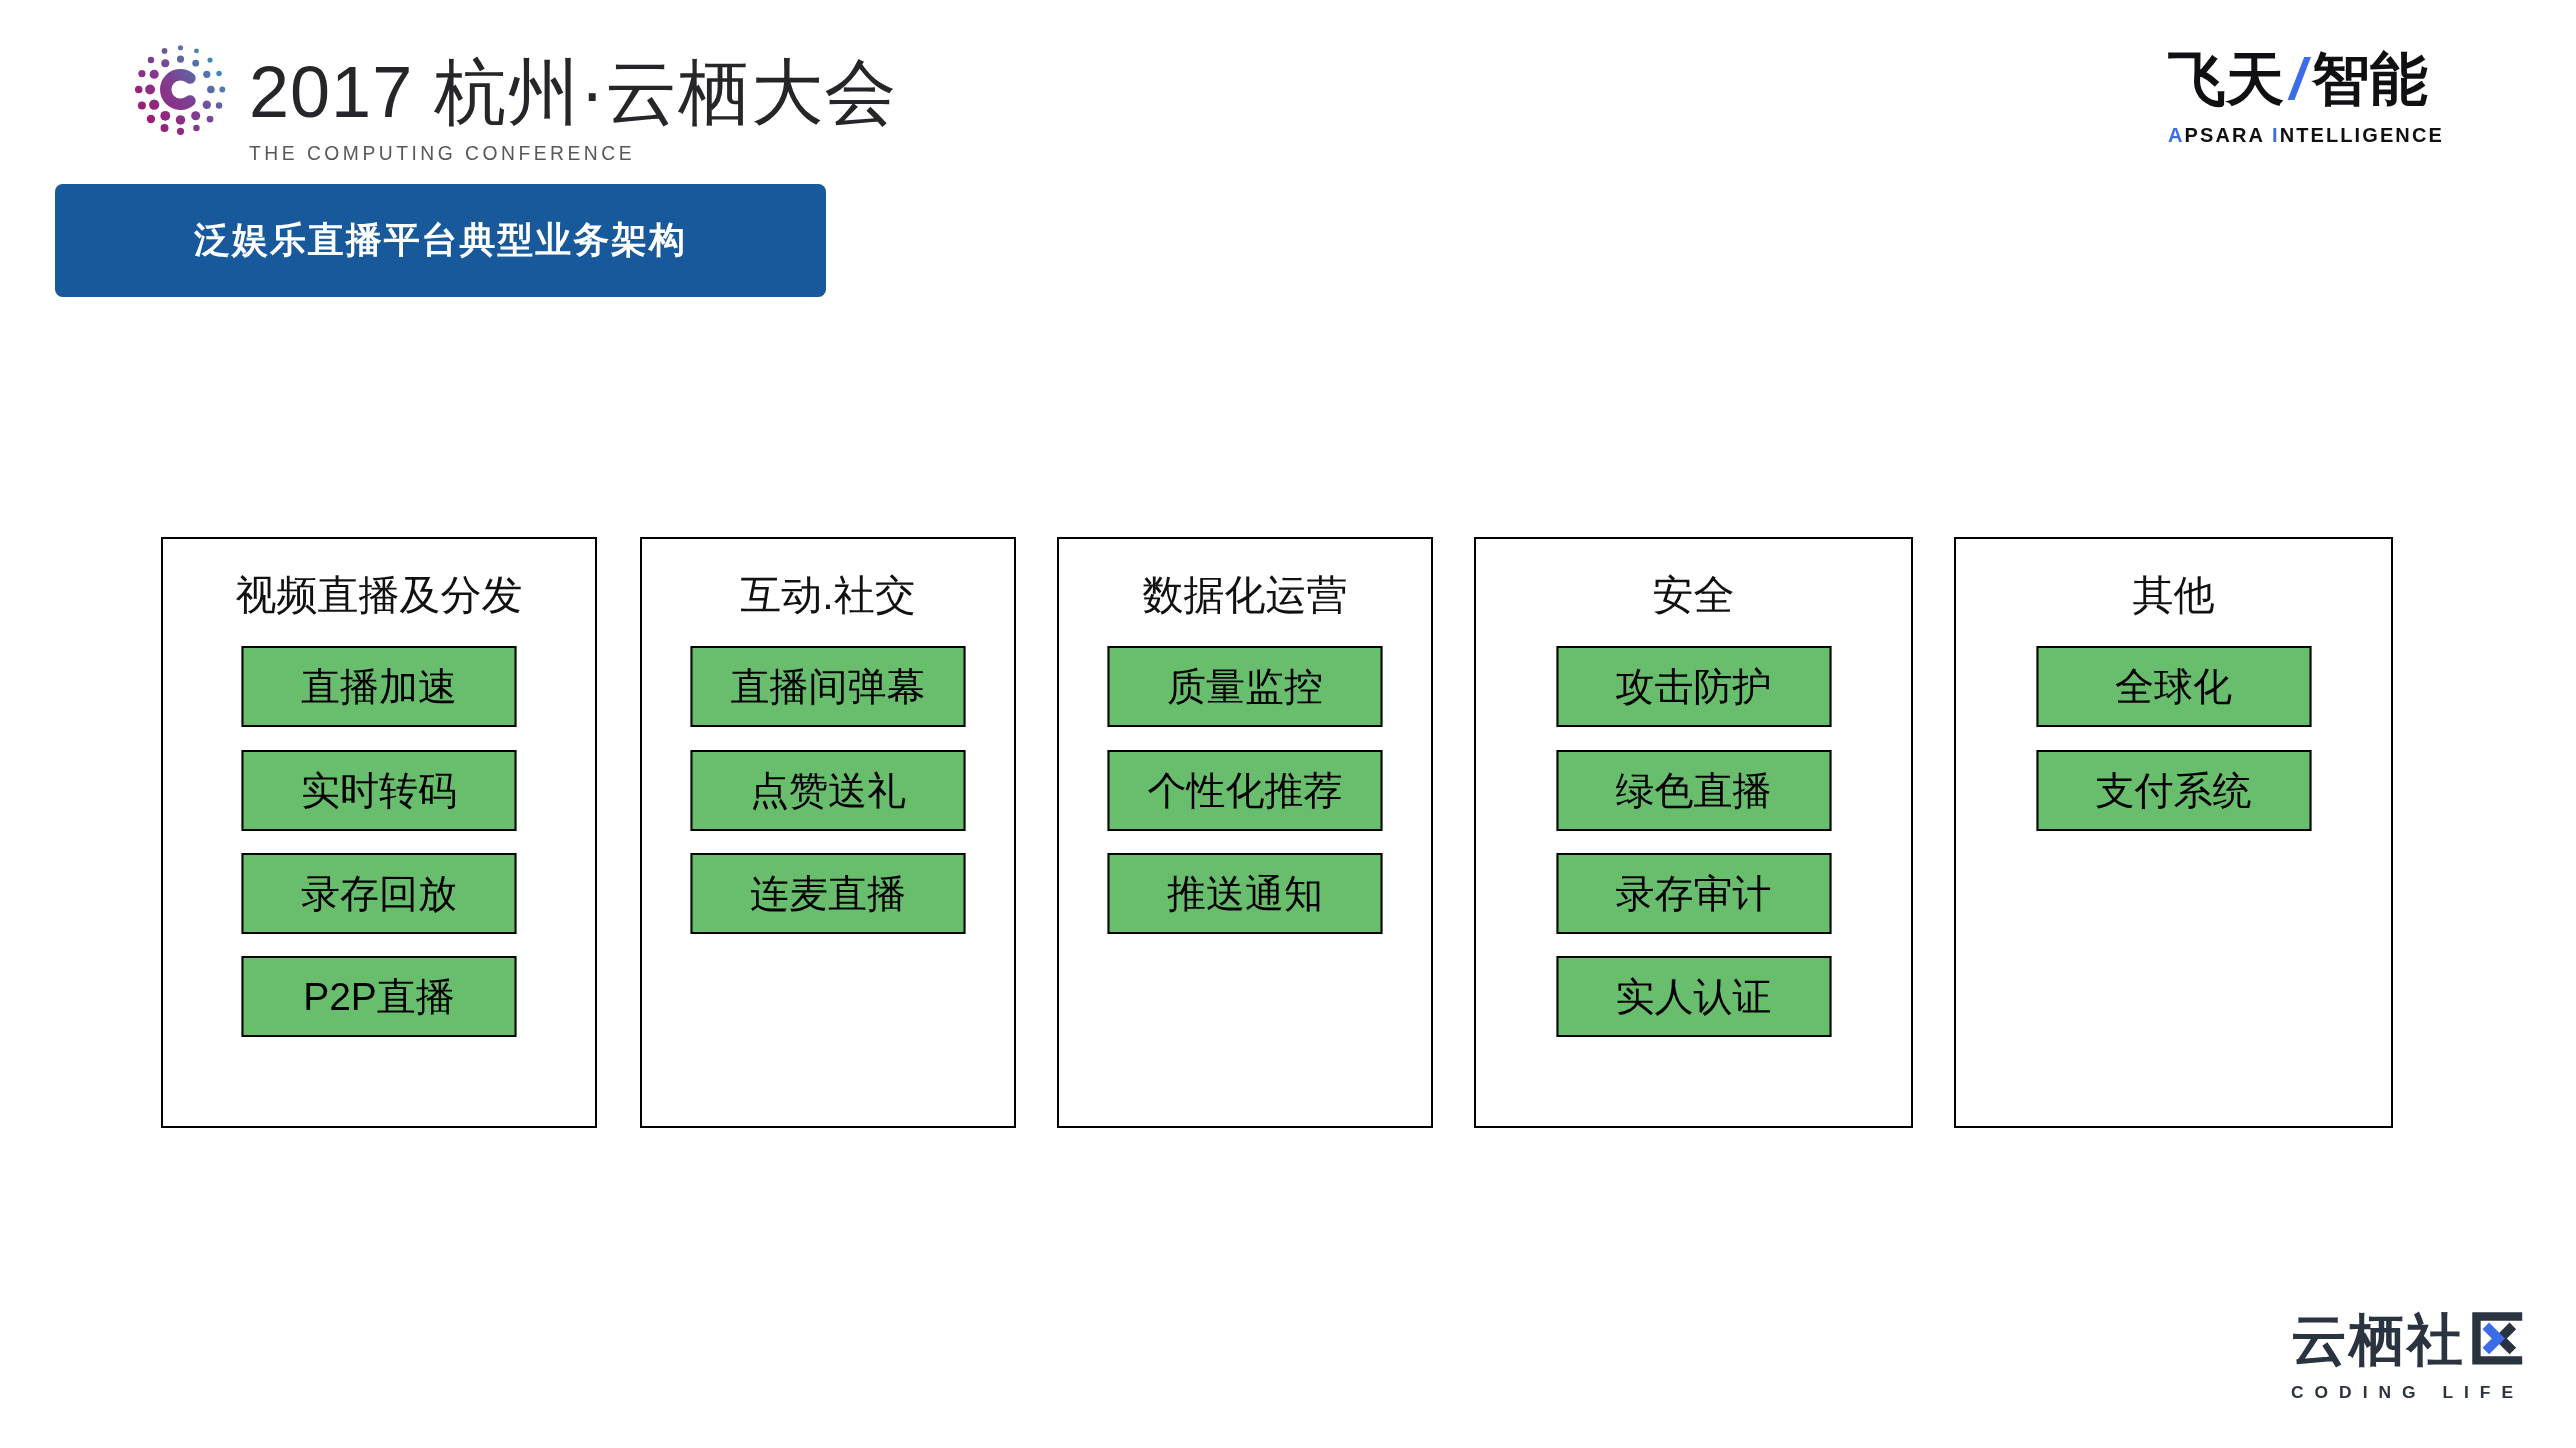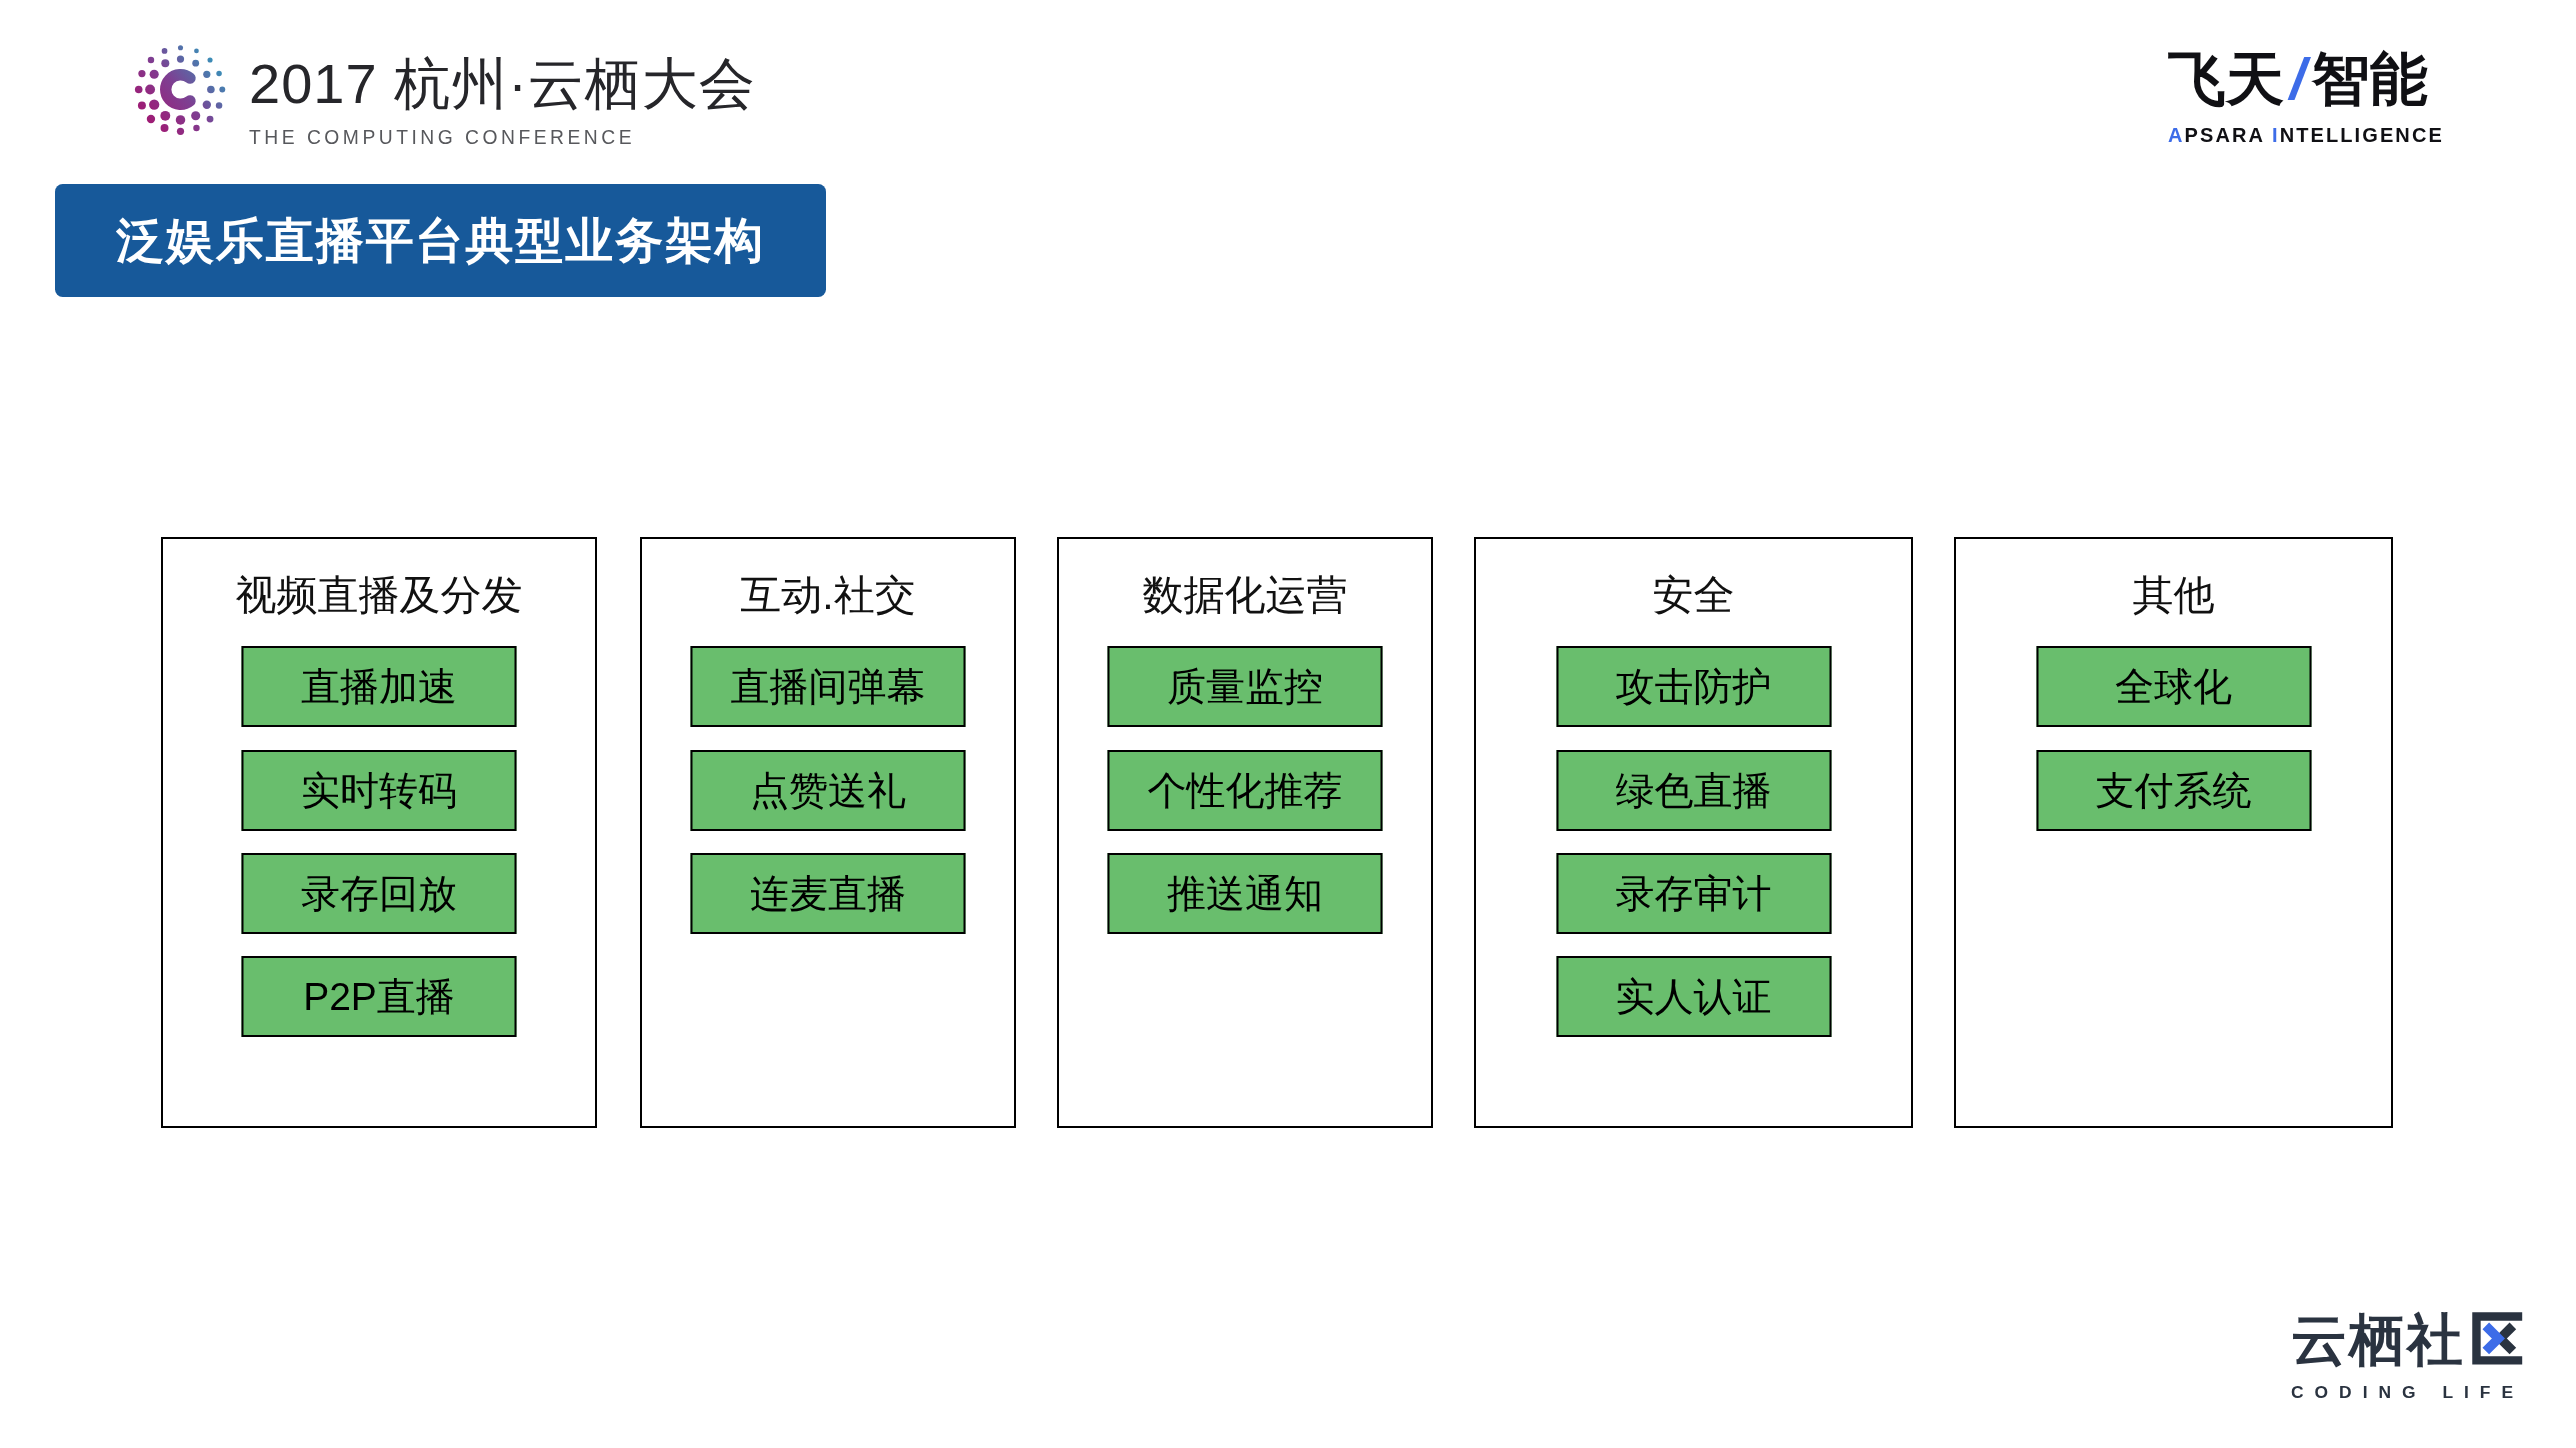--- a/index.html
+++ b/index.html
@@ -2,33 +2,33 @@
 <html><head>
 <meta charset="utf-8">
 <style>
   html,body{margin:0;padding:0;}
   body{font-family:"Liberation Sans", sans-serif; background:#ffffff;}
   .slide{position:relative;width:2576px;height:1449px;background:#ffffff;overflow:hidden;}
 
   
   .conf-logo{position:absolute;left:133px;top:42px;}
   .conf-text{position:absolute;left:249px;top:56px;}
-  .conf-title{font-size:56px;color:#26262a;letter-spacing:1px;line-height:1;white-space:nowrap;}
+  .conf-title{font-size:72px;color:#26262a;letter-spacing:1px;line-height:1;white-space:nowrap;}
   .conf-sub{margin-top:14.5px;font-size:19.3px;color:#57585c;letter-spacing:3.5px;white-space:nowrap;}
 
   
   .apsara{position:absolute;left:2168px;top:50px;}
   .apsara-cn{font-size:58px;font-weight:bold;color:#101014;line-height:1;white-space:nowrap;}
   .apsara-slash{color:#3d6ce8;font-style:italic;padding:0 5.8px;}
   .apsara-en{margin-top:16px;font-size:20px;font-weight:bold;color:#101014;letter-spacing:2.1px;white-space:nowrap;}
   .blue{color:#3d6ce8;}
 
   
   .title-bar{position:absolute;left:55px;top:184px;width:771px;height:113px;background:#17599a;border-radius:7.7px;display:flex;align-items:center;justify-content:center;}
-  .title-bar span{color:#ffffff;font-size:48px;font-weight:bold;letter-spacing:1.9px;white-space:nowrap;}
+  .title-bar span{color:#ffffff;font-size:36px;font-weight:bold;letter-spacing:1.9px;white-space:nowrap;}
 
   
   .col{position:absolute;top:537px;height:591px;background:#ffffff;border:2.9px solid #000;box-sizing:border-box;}
   .c0{left:161px;width:436px;}
   .c1{left:640px;width:376px;}
   .c2{left:1057px;width:376px;}
   .c3{left:1474px;width:439px;padding-left:48px;}
   .c4{left:1954px;width:439px;}
   .col-title{position:absolute;top:29px;left:0;width:100%;text-align:center;font-size:41px;color:#111;white-space:nowrap;}
   .svc{position:absolute;left:50%;transform:translateX(-50%);width:275px;height:81px;background:#69be6d;border:2.9px solid #000;box-sizing:border-box;display:flex;align-items:center;justify-content:center;font-size:39px;color:#000;white-space:nowrap;}

